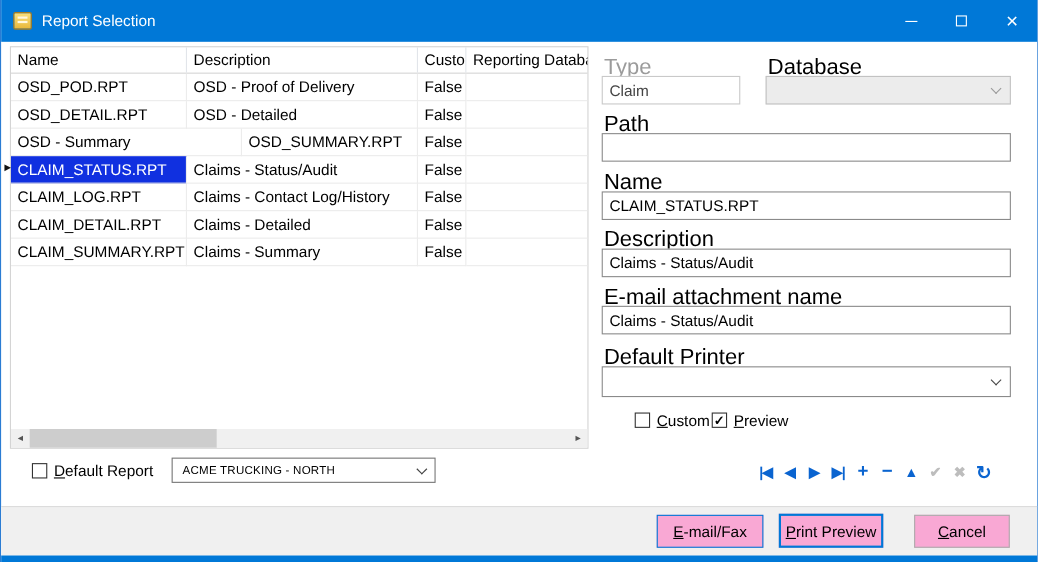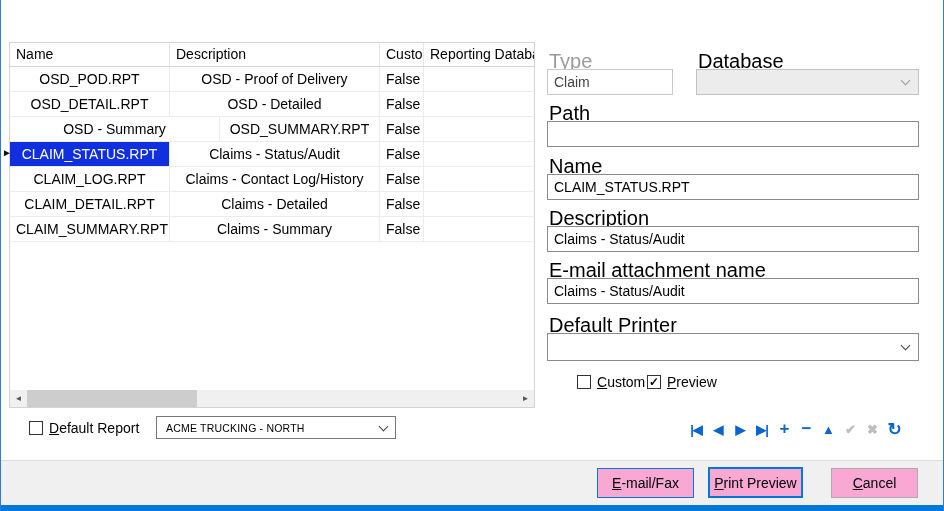--- a/index.html
+++ b/index.html
@@ -25,21 +25,21 @@
 
   
   .grid { position:absolute; left:8px; top:42px; width:526px; height:366px;
           border:1px solid #d4d4d4; background:#fff; display:flex; flex-direction:column; }
   .grid-header { display:flex; height:24px; border-bottom:1px solid #d4d4d4; flex:none; }
   .gc { padding:3px 6px; white-space:nowrap; overflow:hidden; border-right:1px solid #e2e5ea; }
   .c-name { width:160px; flex:none; }
   .c-desc { width:210px; flex:none; }
   .c-custom { width:44px; flex:none; }
   .c-repdb { flex:1; border-right:none; }
-  .grid-row { display:flex; height:25px; flex:none;text-align:center; }
+  .grid-row { display:flex; height:25px; flex:none; }
   .grid-row .gc { border-bottom:1px solid #ececec; border-right:1px solid #ececec; padding-top:4px; }
   .grid-row .gc.c-repdb { border-right:none; }
   .gc.sel { background:#1030e0; color:#fff; }
   .grid-filler { flex:1; }
   .row-pointer { position:absolute; left:1px; top:147px; font-size:10px; color:#111; }
 
   
   .hscroll { flex:none; height:17px; background:#f0f0f0; display:flex; align-items:stretch; }
   .sb-arrow { width:17px; display:flex; align-items:center; justify-content:center;
               color:#555; font-size:8px; flex:none; }
@@ -98,20 +98,35 @@
   .printpreview-btn { left:707px; top:6px; width:95px; height:31px; }
   .cancel-btn { left:830px; top:7px; width:87px; height:30px; }
 
   .bottom-strip { position:absolute; left:0; right:0; top:505px; height:6px; background:#0078d7; }
 </style>
 </head>
 <body>
 
 <div class="window">
 
+  <div class="titlebar">
+    <span class="app-icon"></span>
+    <span class="title">Report Selection</span>
+    <div class="win-controls">
+      <div class="win-btn">
+          <span class="glyph-min"></span>
+        </div>
+      <div class="win-btn">
+          <span class="glyph-max"></span>
+        </div>
+      <div class="win-btn close">
+          <span>×</span>
+        </div>
+    </div>
+  </div>
 
   <div class="grid">
     <div class="grid-header">
       <div class="gc c-name">Name</div>
       <div class="gc c-desc">Description</div>
       <div class="gc c-custom">Custo</div>
       <div class="gc c-repdb">Reporting Databa</div>
     </div>
 
     <div class="grid-row">

